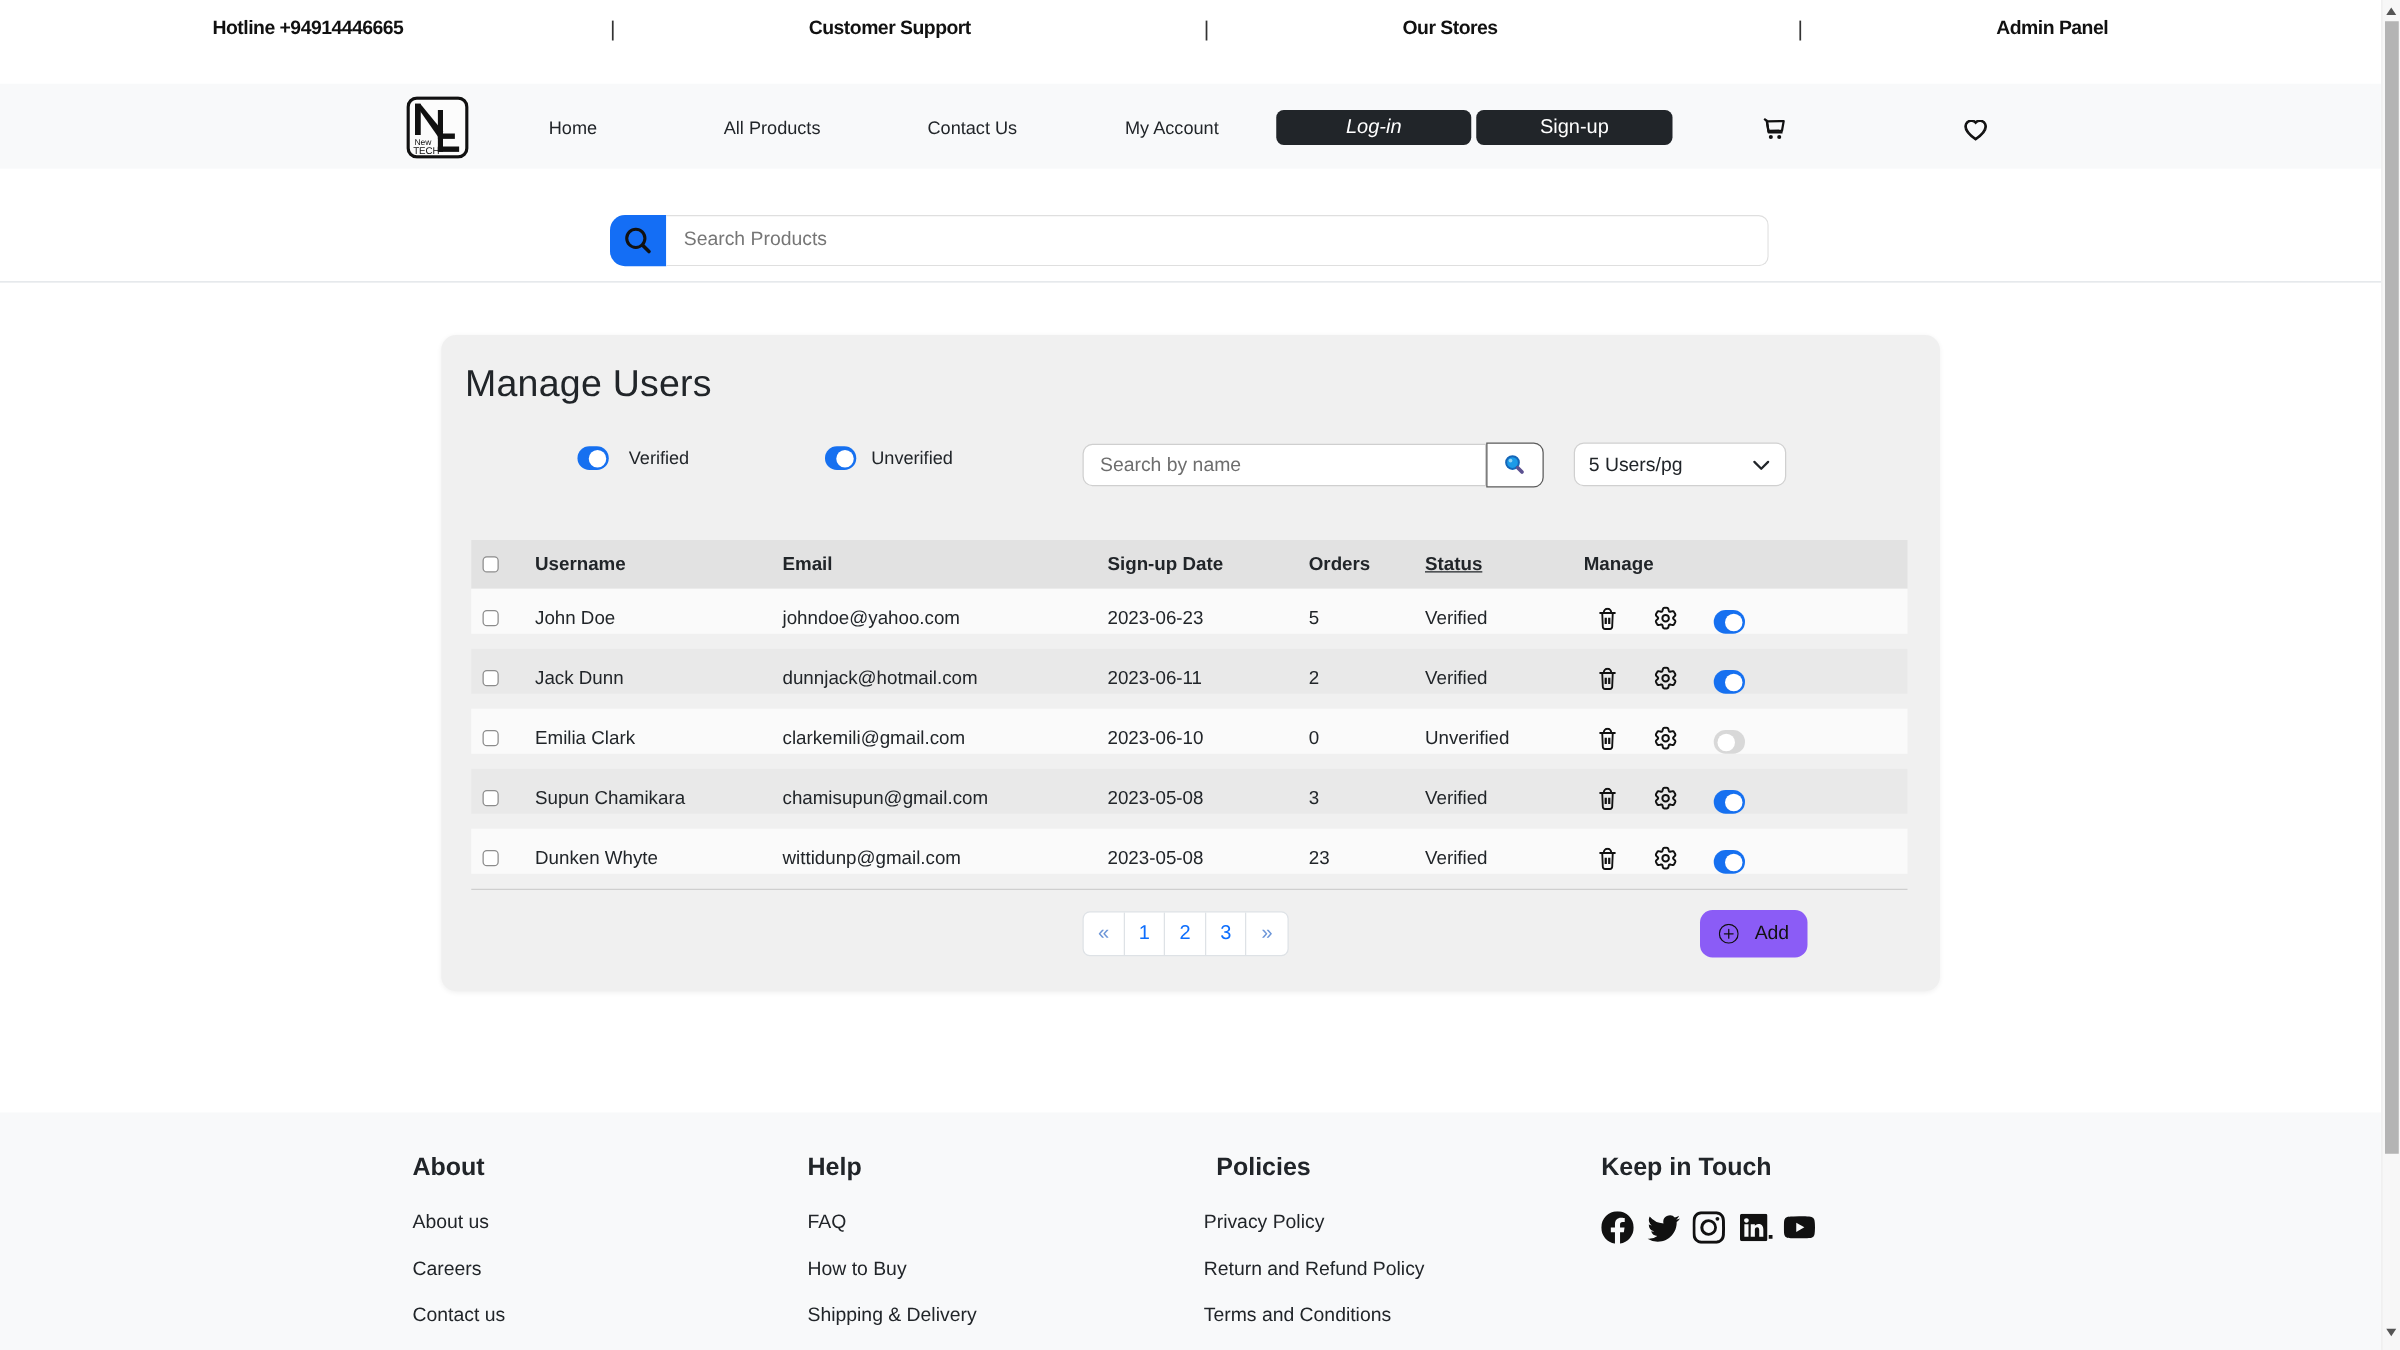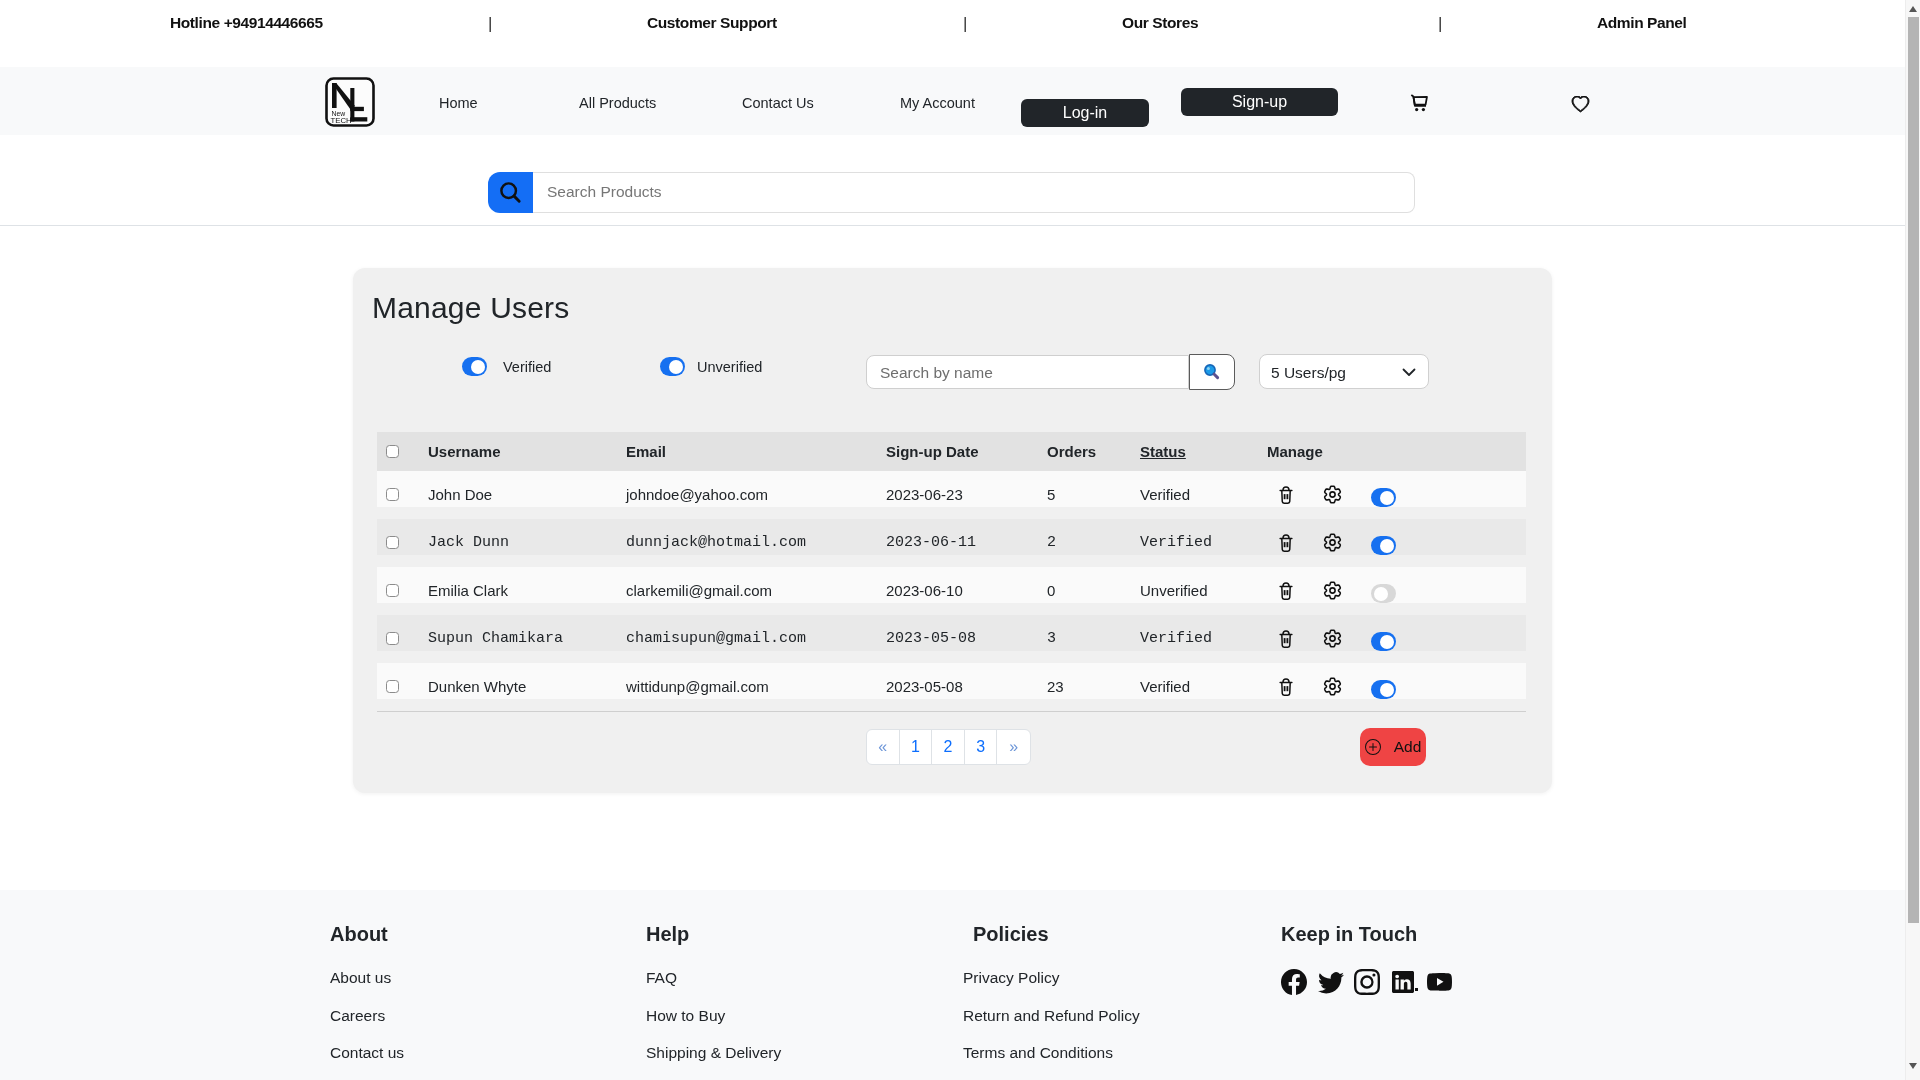--- a/index.html
+++ b/index.html
@@ -50,35 +50,35 @@
   display:flex; align-items:center; justify-content:center; }
 #pgselect { left:906px; top:86px; width:170px; height:35px; background:#fff;
   border:1px solid #d0d0d0; border-radius:8px; }
 #pgselect span { position:absolute; left:11px; top:9px; font-size:15.5px; }
 
 
 #tbl { left:24px; top:164px; width:1149px; }
 .trow { position:absolute; left:0; width:1149px; }
 .thead { background:#e2e2e2; height:39px; }
 .rodd { background:#fafafa; height:36px; }
-.reven { background:#e9e9e9; height:36px;font-family:Liberation Mono, monospace; }
+.reven { background:#e9e9e9; height:36px; }
 .cell { position:absolute; font-size:15px; color:#212529; white-space:nowrap; }
 .hcell { font-weight:bold; }
 .cb { position:absolute; width:13px; height:13px; border:1.5px solid #8c8c8c;
   border-radius:3.5px; background:#fff; }
 .icon-btn { position:absolute; }
 
 
 #pag { left:513px; top:461px; width:165px; height:36px; background:#fff;
   border:1px solid #dee2e6; border-radius:6px; display:flex; }
 #pag .pc { width:33px; height:34px; border-right:1px solid #dee2e6; display:flex;
   align-items:center; justify-content:center; font-size:16px; color:#0d6efd; }
 #pag .pc:last-child { border-right:none; }
 #pag .dim { color:#6d96d8; }
-#addbtn { left:1007px; top:460px; width:66px; height:38px; background:#ef4444;
+#addbtn { left:1007px; top:460px; width:86px; height:38px; background:#8b5cf6;
   border-radius:10px; display:flex; align-items:center; justify-content:center;
   gap:13px; font-size:15.5px; color:#111; }
 
 
 #footer { top:890px; left:0; width:1920px; height:190px; background:#f8f9fa; }
 .fhead { font-size:20px; font-weight:600; color:#212529; top:33px; }
 .flink { font-size:15.5px; color:#212529; white-space:nowrap; }
 
 
 #sb { top:0; left:1905px; width:15px; height:1080px; background:#f7f7f7;
@@ -124,21 +124,21 @@
       <rect x="25.3" y="11" width="4.1" height="33.5" fill="#111"></rect>
       <rect x="25.3" y="29.8" width="13.6" height="4.3" fill="#111"></rect>
       <rect x="25.3" y="40.2" width="17" height="4.3" fill="#111"></rect>
       <text x="6.5" y="38.8" font-size="6.8" fill="#111" font-family="Liberation Sans">New</text>
       <text x="5.5" y="46.3" font-size="7.8" fill="#111" font-family="Liberation Sans">TECH</text>
     </svg>
     <div class="navlink abs" style="left:439px;">Home</div>
     <div class="navlink abs" style="left:579px;">All Products</div>
     <div class="navlink abs" style="left:742px;">Contact Us</div>
     <div class="navlink abs" style="left:900px;">My Account</div>
-    <div class="btn-dark abs" style="left:1021px; top:32px; width:128px; height:28px;">Log-in</div>
+    <div class="btn-dark abs" style="left:1021px; top:21px; width:156px; height:28px;font-style:italic;">Log-in</div>
     <div class="btn-dark abs" style="left:1181px; top:21px; width:157px; height:28px;">Sign-up</div>
     <svg class="abs" style="left:1409px; top:26px;" width="21" height="21" viewBox="0 0 20 20">
       <path d="M2.2 2.0 L4.2 3.4 L5.6 12.2 L16.2 12.2" fill="none" stroke="#111" stroke-width="1.7" stroke-linejoin="round"></path>
       <path d="M4.3 3.9 L17.1 3.7 L15.8 11 L5.5 11.2 Z" fill="none" stroke="#111" stroke-width="1.7" stroke-linejoin="round"></path>
       <circle cx="7.3" cy="15.8" r="1.55" fill="#111"></circle>
       <circle cx="13.7" cy="15.8" r="1.55" fill="#111"></circle>
     </svg>
     <svg class="abs" style="left:1571px; top:29px;" width="19" height="17" viewBox="0 0 16 16" fill="#111" stroke="#111" stroke-width="0.9">
       <path d="M8 2.748l-.717-.737C5.6.281 2.514.878 1.4 3.053c-.523 1.023-.641 2.5.314 4.385.92 1.815 2.834 3.989 6.286 6.357 3.452-2.368 5.365-4.542 6.286-6.357.955-1.886.838-3.362.314-4.385C13.486.878 10.4.28 8.717 2.01L8 2.748zM8 15C-7.333 4.868 3.279-3.04 7.824 1.143c.06.055.119.112.176.171a3.12 3.12 0 0 1 .176-.17C12.72-3.042 23.333 4.867 8 15z"></path>
     </svg>

